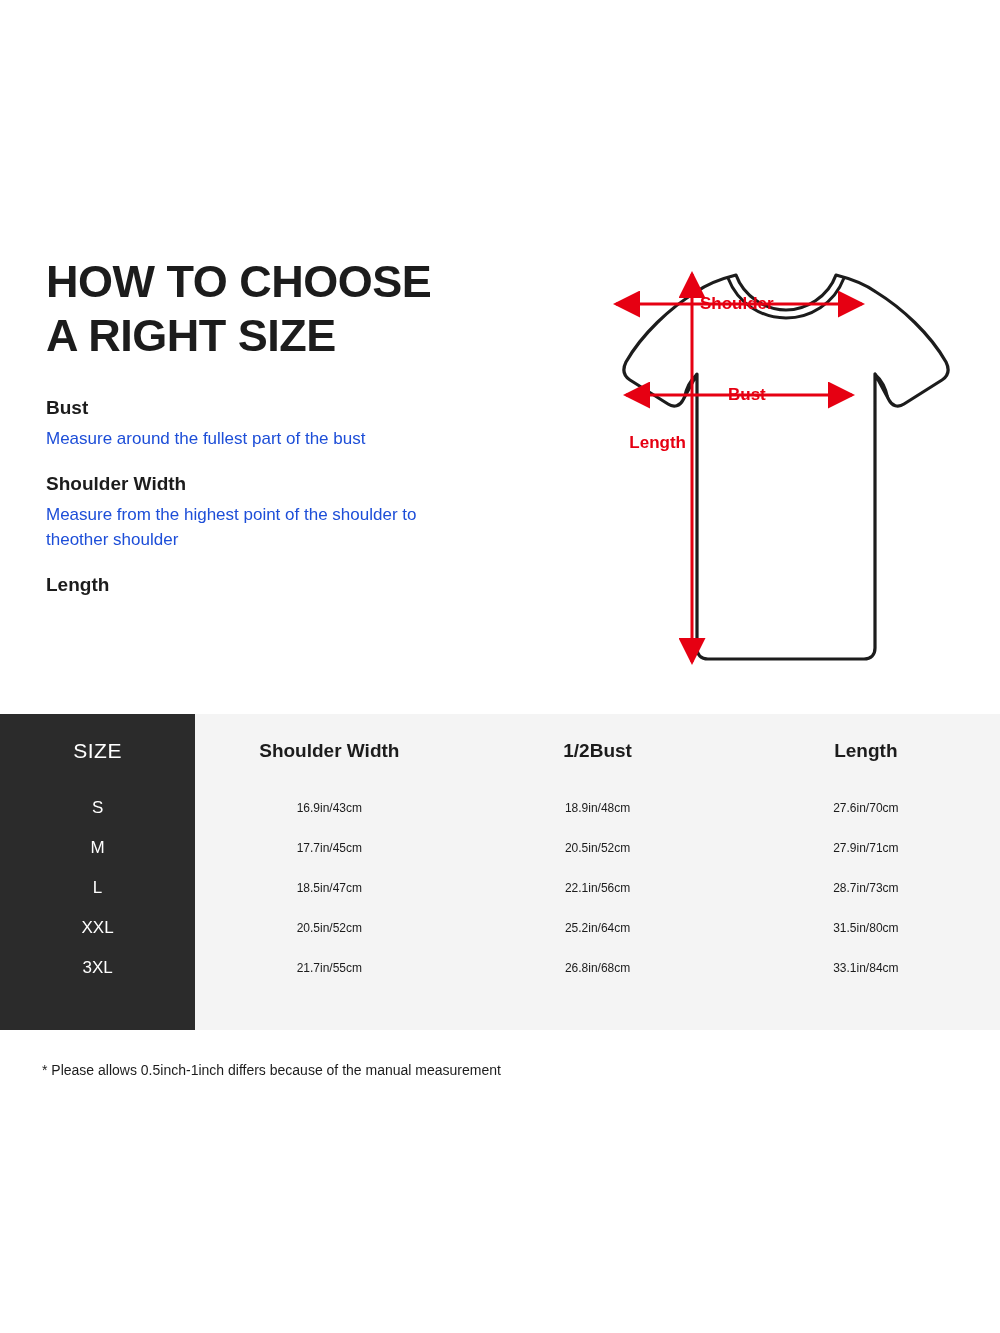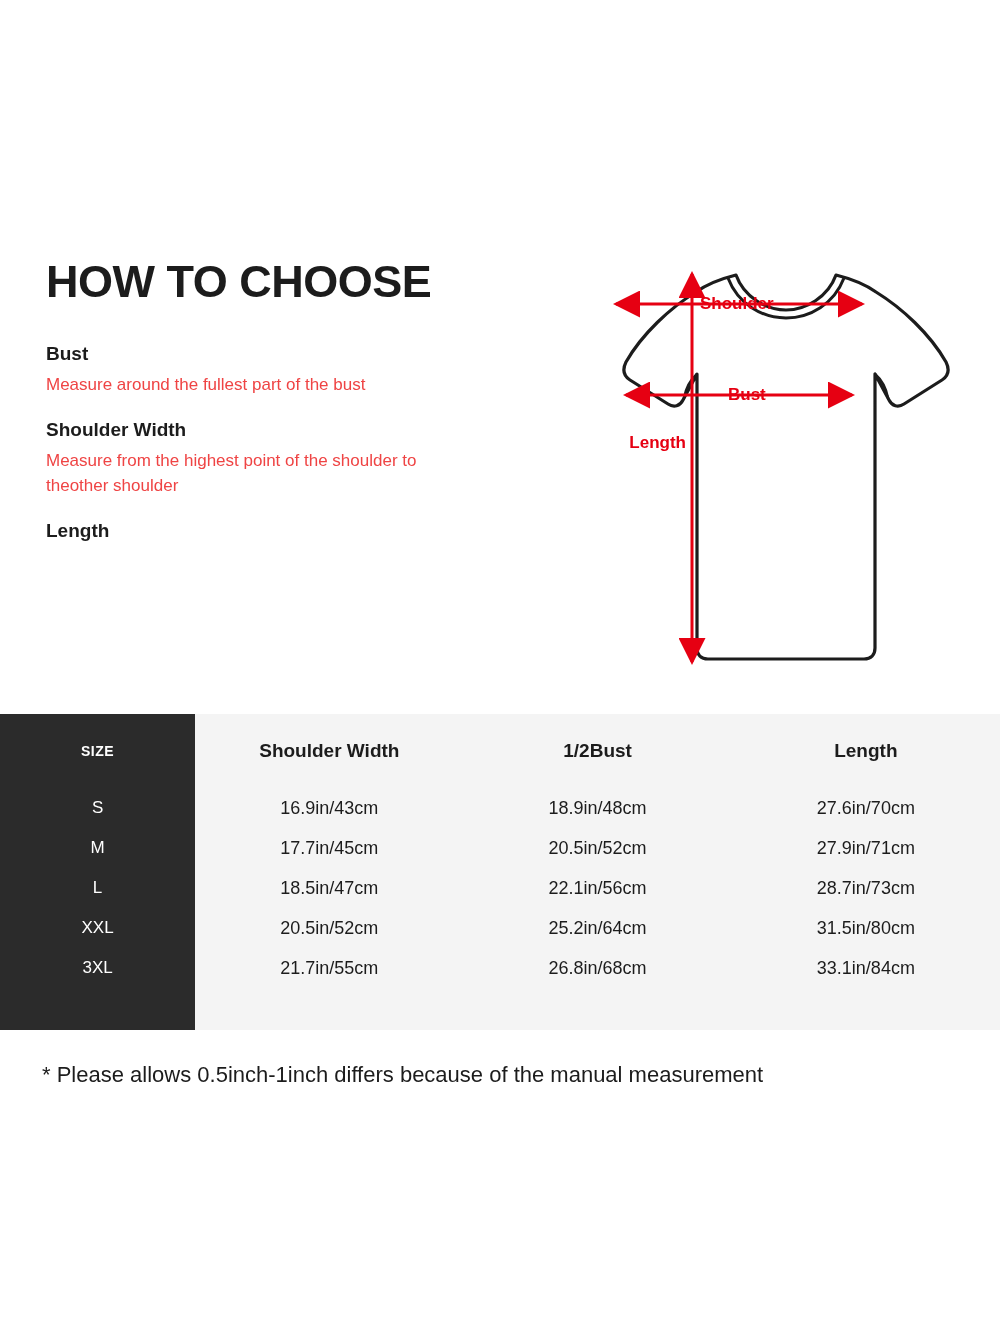--- a/index.html
+++ b/index.html
@@ -50,21 +50,21 @@
   .def-term {
     font-size: 19px;
     font-weight: bold;
     color: #1c1c1c;
     margin: 0 0 7px 0;
   }
 
   .def-desc {
     font-size: 17px;
     line-height: 25px;
-    color: #ef4444;
+    color: #1d4ed8;
     margin: 0;
     max-width: 400px;
   }
 
   
   .diagram {
     position: absolute;
     left: 500px;
     top: 252px;
     width: 470px;
@@ -94,21 +94,21 @@
   table.size-table {
     position: relative;
     width: 1000px;
     border-collapse: collapse;
     table-layout: fixed;
   }
 
   table.size-table th,
   table.size-table td {
     text-align: center;
-    font-size: 18px;
+    font-size: 12px;
     font-weight: normal;
     color: #1c1c1c;
     padding: 0;
     height: 40px;
     vertical-align: middle;
   }
 
   table.size-table thead th {
     height: 74px;
     font-weight: bold;
@@ -116,49 +116,50 @@
   }
 
   table.size-table col.c-size { width: 195px; }
   table.size-table col.c-data { width: 268px; }
 
   table.size-table .size-cell {
     color: #ffffff;
     font-size: 17px;
   }
   table.size-table thead th.size-cell {
-    font-size: 14px;
-    font-weight: bold;
+    font-size: 21px;
+    font-weight: normal;
     letter-spacing: 0.5px;
   }
 
   .note {
     position: absolute;
     left: 42px;
     top: 1062px;
-    font-size: 22px;
+    font-size: 14px;
     color: #1c1c1c;
   }
   .red-text {
     fill: #e60012;
     font-family: "Liberation Sans", sans-serif;
     font-size: 17px;
     font-weight: bold;
   }
 </style>
 </head>
 <body>
 
 <div class="page">
 
   <div class="top-section">
 
     <div class="left-col">
       <h1 class="headline">
         <span>HOW TO CHOOSE</span>
+        <span>A RIGHT SIZE</span>
       </h1>
 
       <div class="def-block">
         <p class="def-term">Bust</p>
         <p class="def-desc">Measure around the fullest part of the bust</p>
       </div>
 
       <div class="def-block">
         <p class="def-term">Shoulder Width</p>
         <p class="def-desc">Measure from the highest point of the shoulder to theother shoulder</p>

